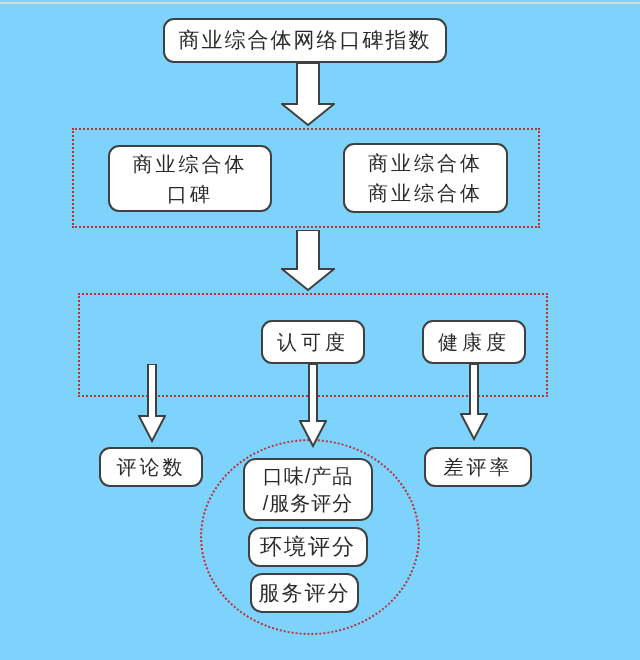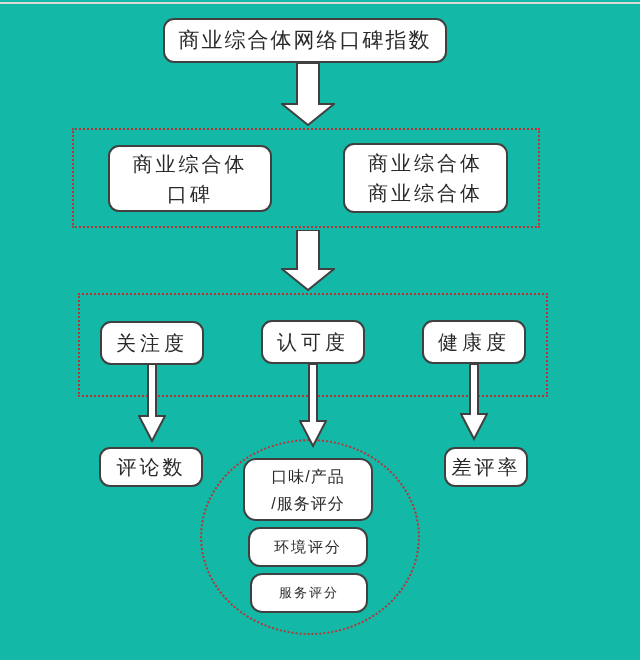--- a/index.html
+++ b/index.html
@@ -1,19 +1,19 @@
 <!DOCTYPE html>
 <html><head>
 <meta charset="utf-8">
 <style>
   html,body{margin:0;padding:0;background:#ffffff;}
   #canvas{
     position:relative;
     width:640px;height:660px;
-    background:#14b8a6;
+    background:#7dd3fc;
     font-family:"Liberation Sans", sans-serif;
     overflow:hidden;
   }
   .top-rule{
     position:absolute;left:0;top:2px;width:640px;height:2px;
     background:#d9d9d9;
   }
   .node{
     position:absolute;
     background:#ffffff;
@@ -37,31 +37,31 @@
   .rect-l2{left:72px;top:128px;width:468px;height:100px;}
   .rect-l3{left:78px;top:293px;width:470px;height:104px;}
   .box-l2a{left:108px;top:145px;width:164px;height:67px;font-size:20px;letter-spacing:3px;line-height:30px;}
   .box-l2b{left:343px;top:143px;width:165px;height:70px;font-size:20px;letter-spacing:3px;line-height:30px;}
   .box-l3{top:321px;width:104px;height:44px;font-size:20px;letter-spacing:4px;}
   .b-attn{left:100px;}
   .b-recg{left:261px;top:320px;}
   .b-hlth{left:422px;top:320px;}
   .box-l4{top:447px;height:40px;font-size:20px;letter-spacing:3px;justify-content:center;}
   .b-comments{left:99px;width:104px;}
-  .b-badrate{left:444px;width:84px;}
+  .b-badrate{left:424px;width:108px;}
   .dotted-circle{
     position:absolute;
     left:200px;top:439px;width:220px;height:196px;
     border:2px dotted #b93338;
     border-radius:50%;
     box-sizing:border-box;
   }
-  .b-taste{left:243px;top:458px;width:130px;height:63px;font-size:16px;letter-spacing:1px;line-height:27px;border-radius:13px;}
-  .b-env{left:248px;top:527px;width:120px;height:40px;font-size:15px;letter-spacing:2px;border-radius:12px;}
-  .b-svc{left:250px;top:573px;width:118px;height:40px;font-size:13px;letter-spacing:2px;border-radius:12px;}
+  .b-taste{left:243px;top:458px;width:130px;height:63px;font-size:20px;letter-spacing:1px;line-height:27px;border-radius:13px;}
+  .b-env{left:248px;top:527px;width:120px;height:40px;font-size:22px;letter-spacing:2px;border-radius:12px;}
+  .b-svc{left:250px;top:573px;width:109px;height:40px;font-size:21px;letter-spacing:2px;border-radius:12px;}
   .arrow{position:absolute;z-index:5;}
   .arrow polygon{fill:#ffffff;stroke:#404040;stroke-width:2;stroke-linejoin:miter;}
   .arrow-big-1{left:281px;top:62px;}
   .arrow-big-2{left:281px;top:230px;}
   .arrow-sm-1{left:138px;top:364px;}
   .arrow-sm-2{left:299px;top:364px;}
   .arrow-sm-3{left:460px;top:364px;}
 </style>
 </head>
 <body>
@@ -89,23 +89,20 @@
     <span>商业综合体</span>
     <span>商业综合体</span>
   </div>
 
   <svg class="arrow arrow-big-2" width="54" height="62" viewBox="0 0 54 62">
     <polygon points="16,0 38,0 38,39 53,39 27,60 1,39 16,39"></polygon>
   </svg>
 
   <div class="dotted-rect rect-l3"></div>
 
-  <div class="node box-l3 b-attn">
-    <span>关注度</span>
-  </div>
   <div class="node box-l3 b-hlth">
     <span>健康度</span>
   </div>
   <div class="node box-l3 b-recg">
     <span>认可度</span>
   </div>
 
   <svg class="arrow arrow-sm-1" width="28" height="79" viewBox="0 0 28 79">
     <polygon points="10,0 18,0 18,52 27,52 14,77 1,52 10,52"></polygon>
   </svg>

